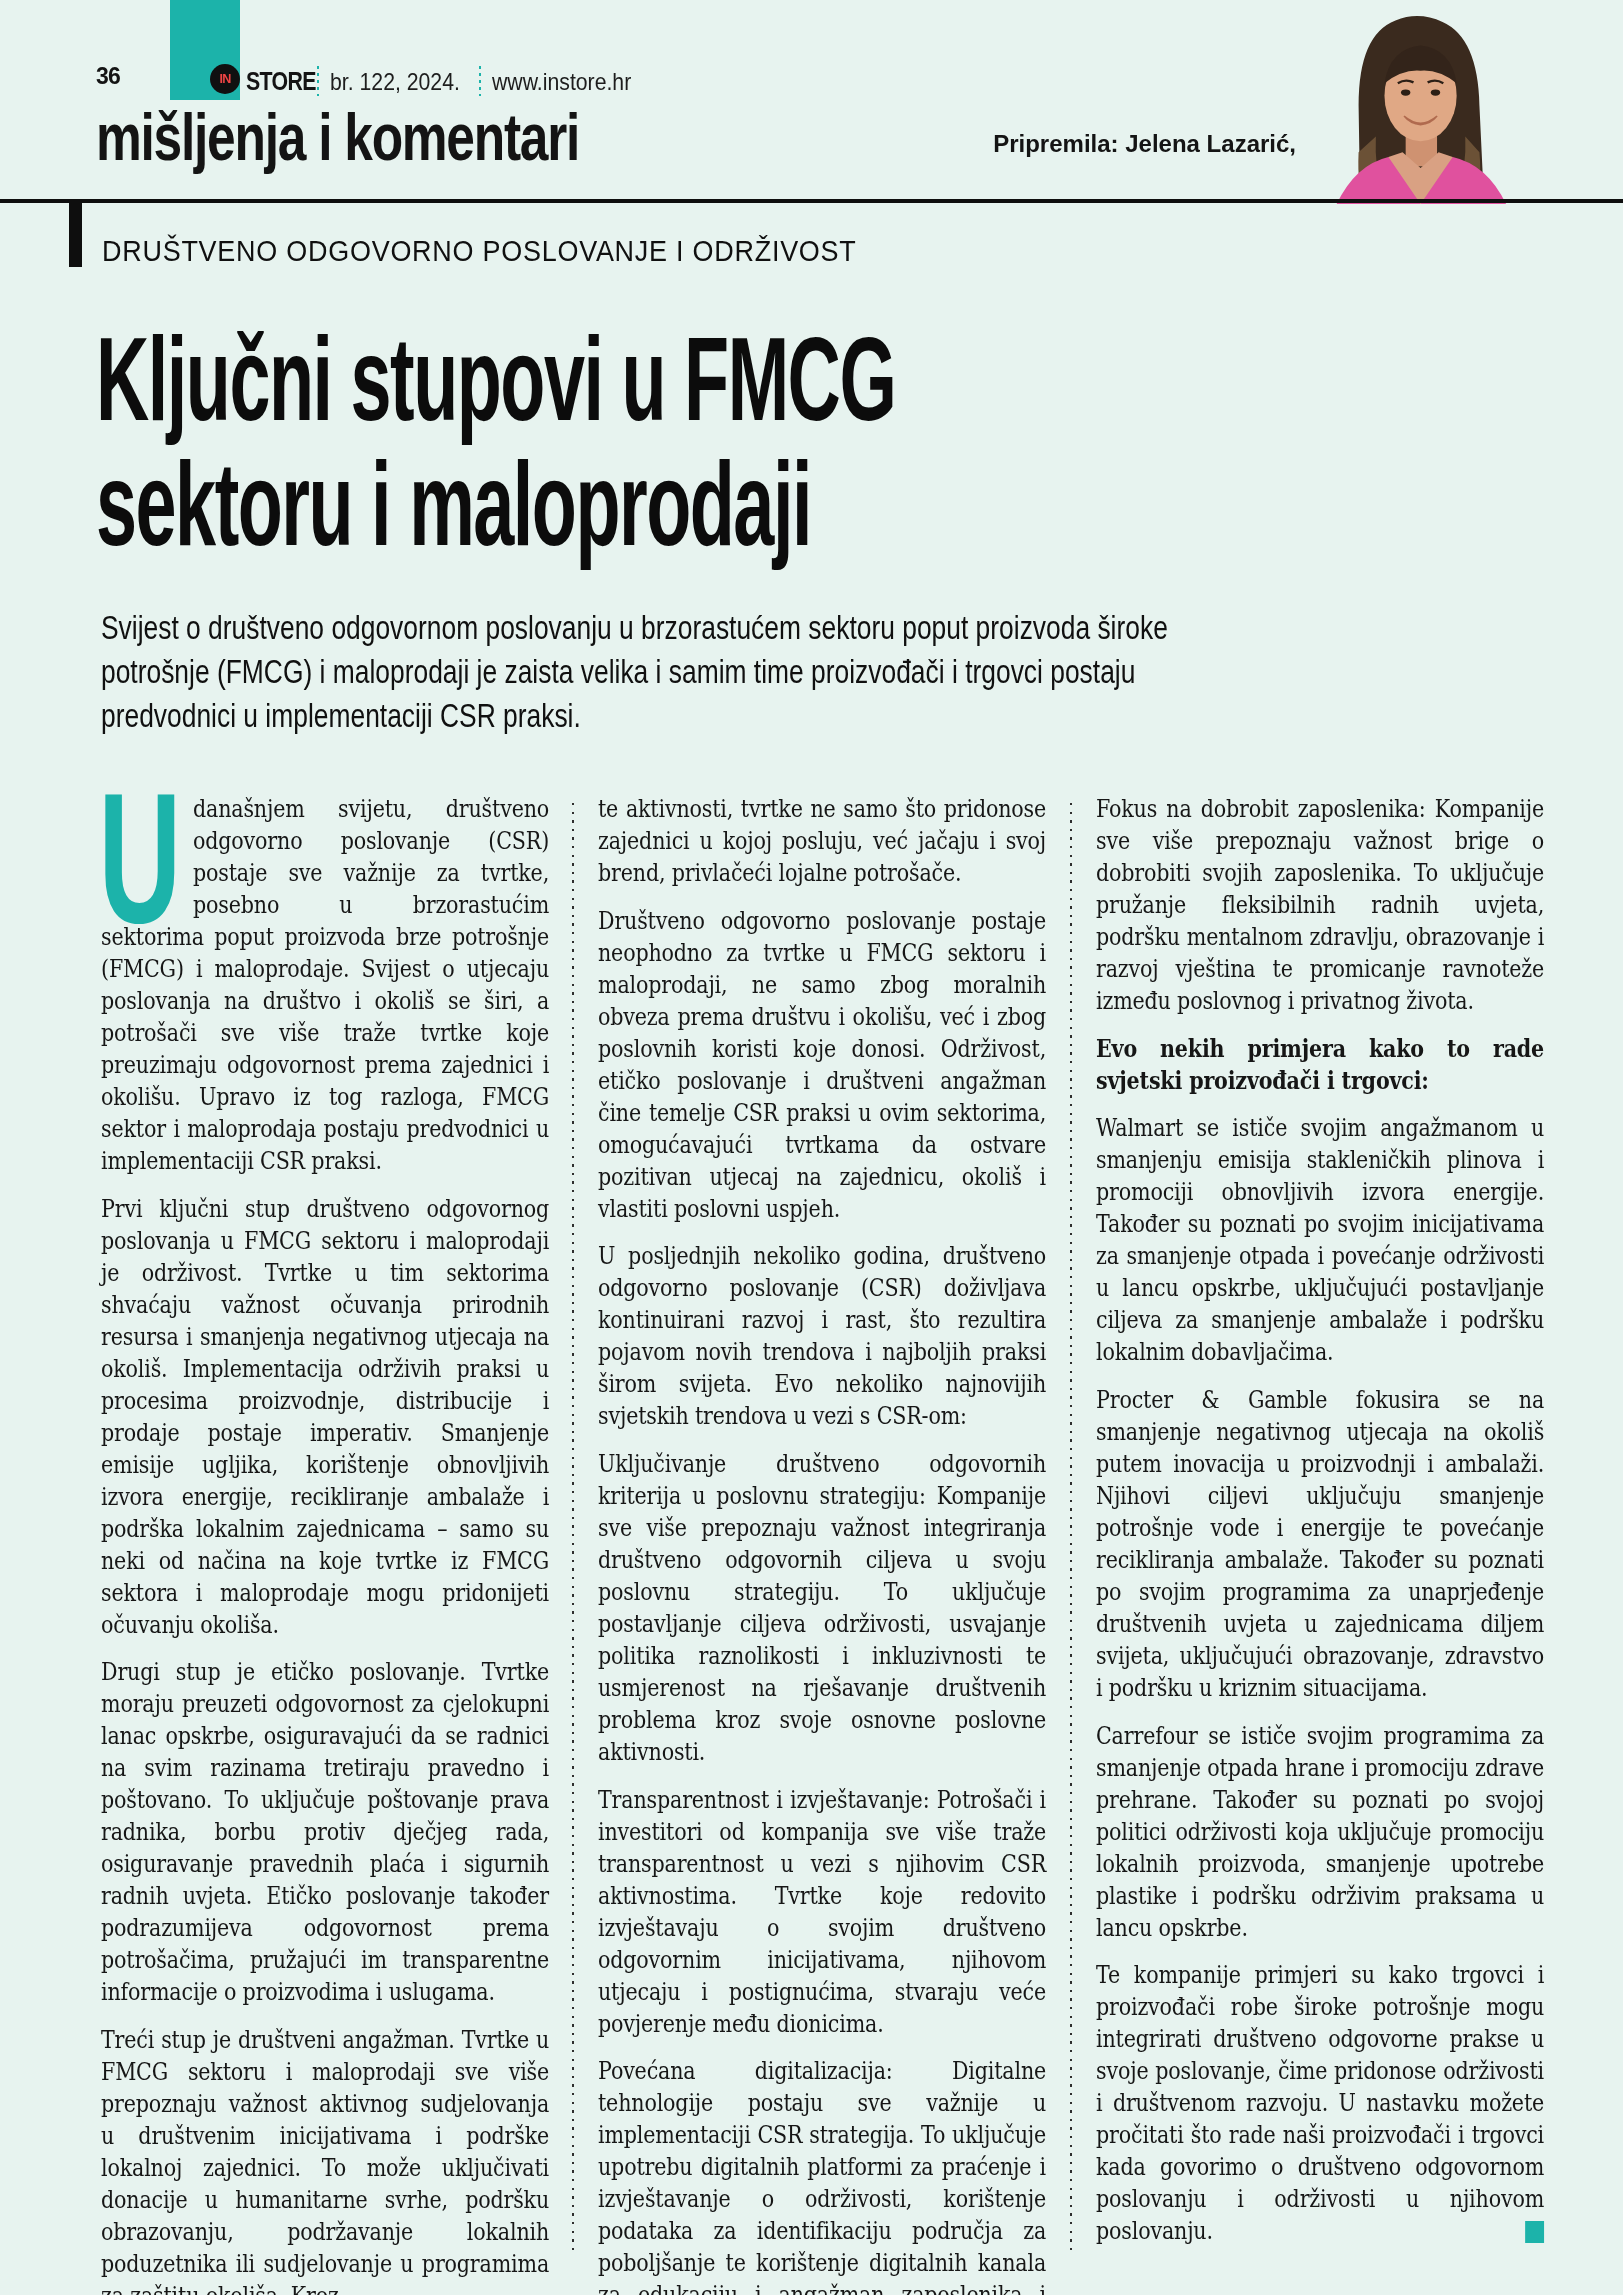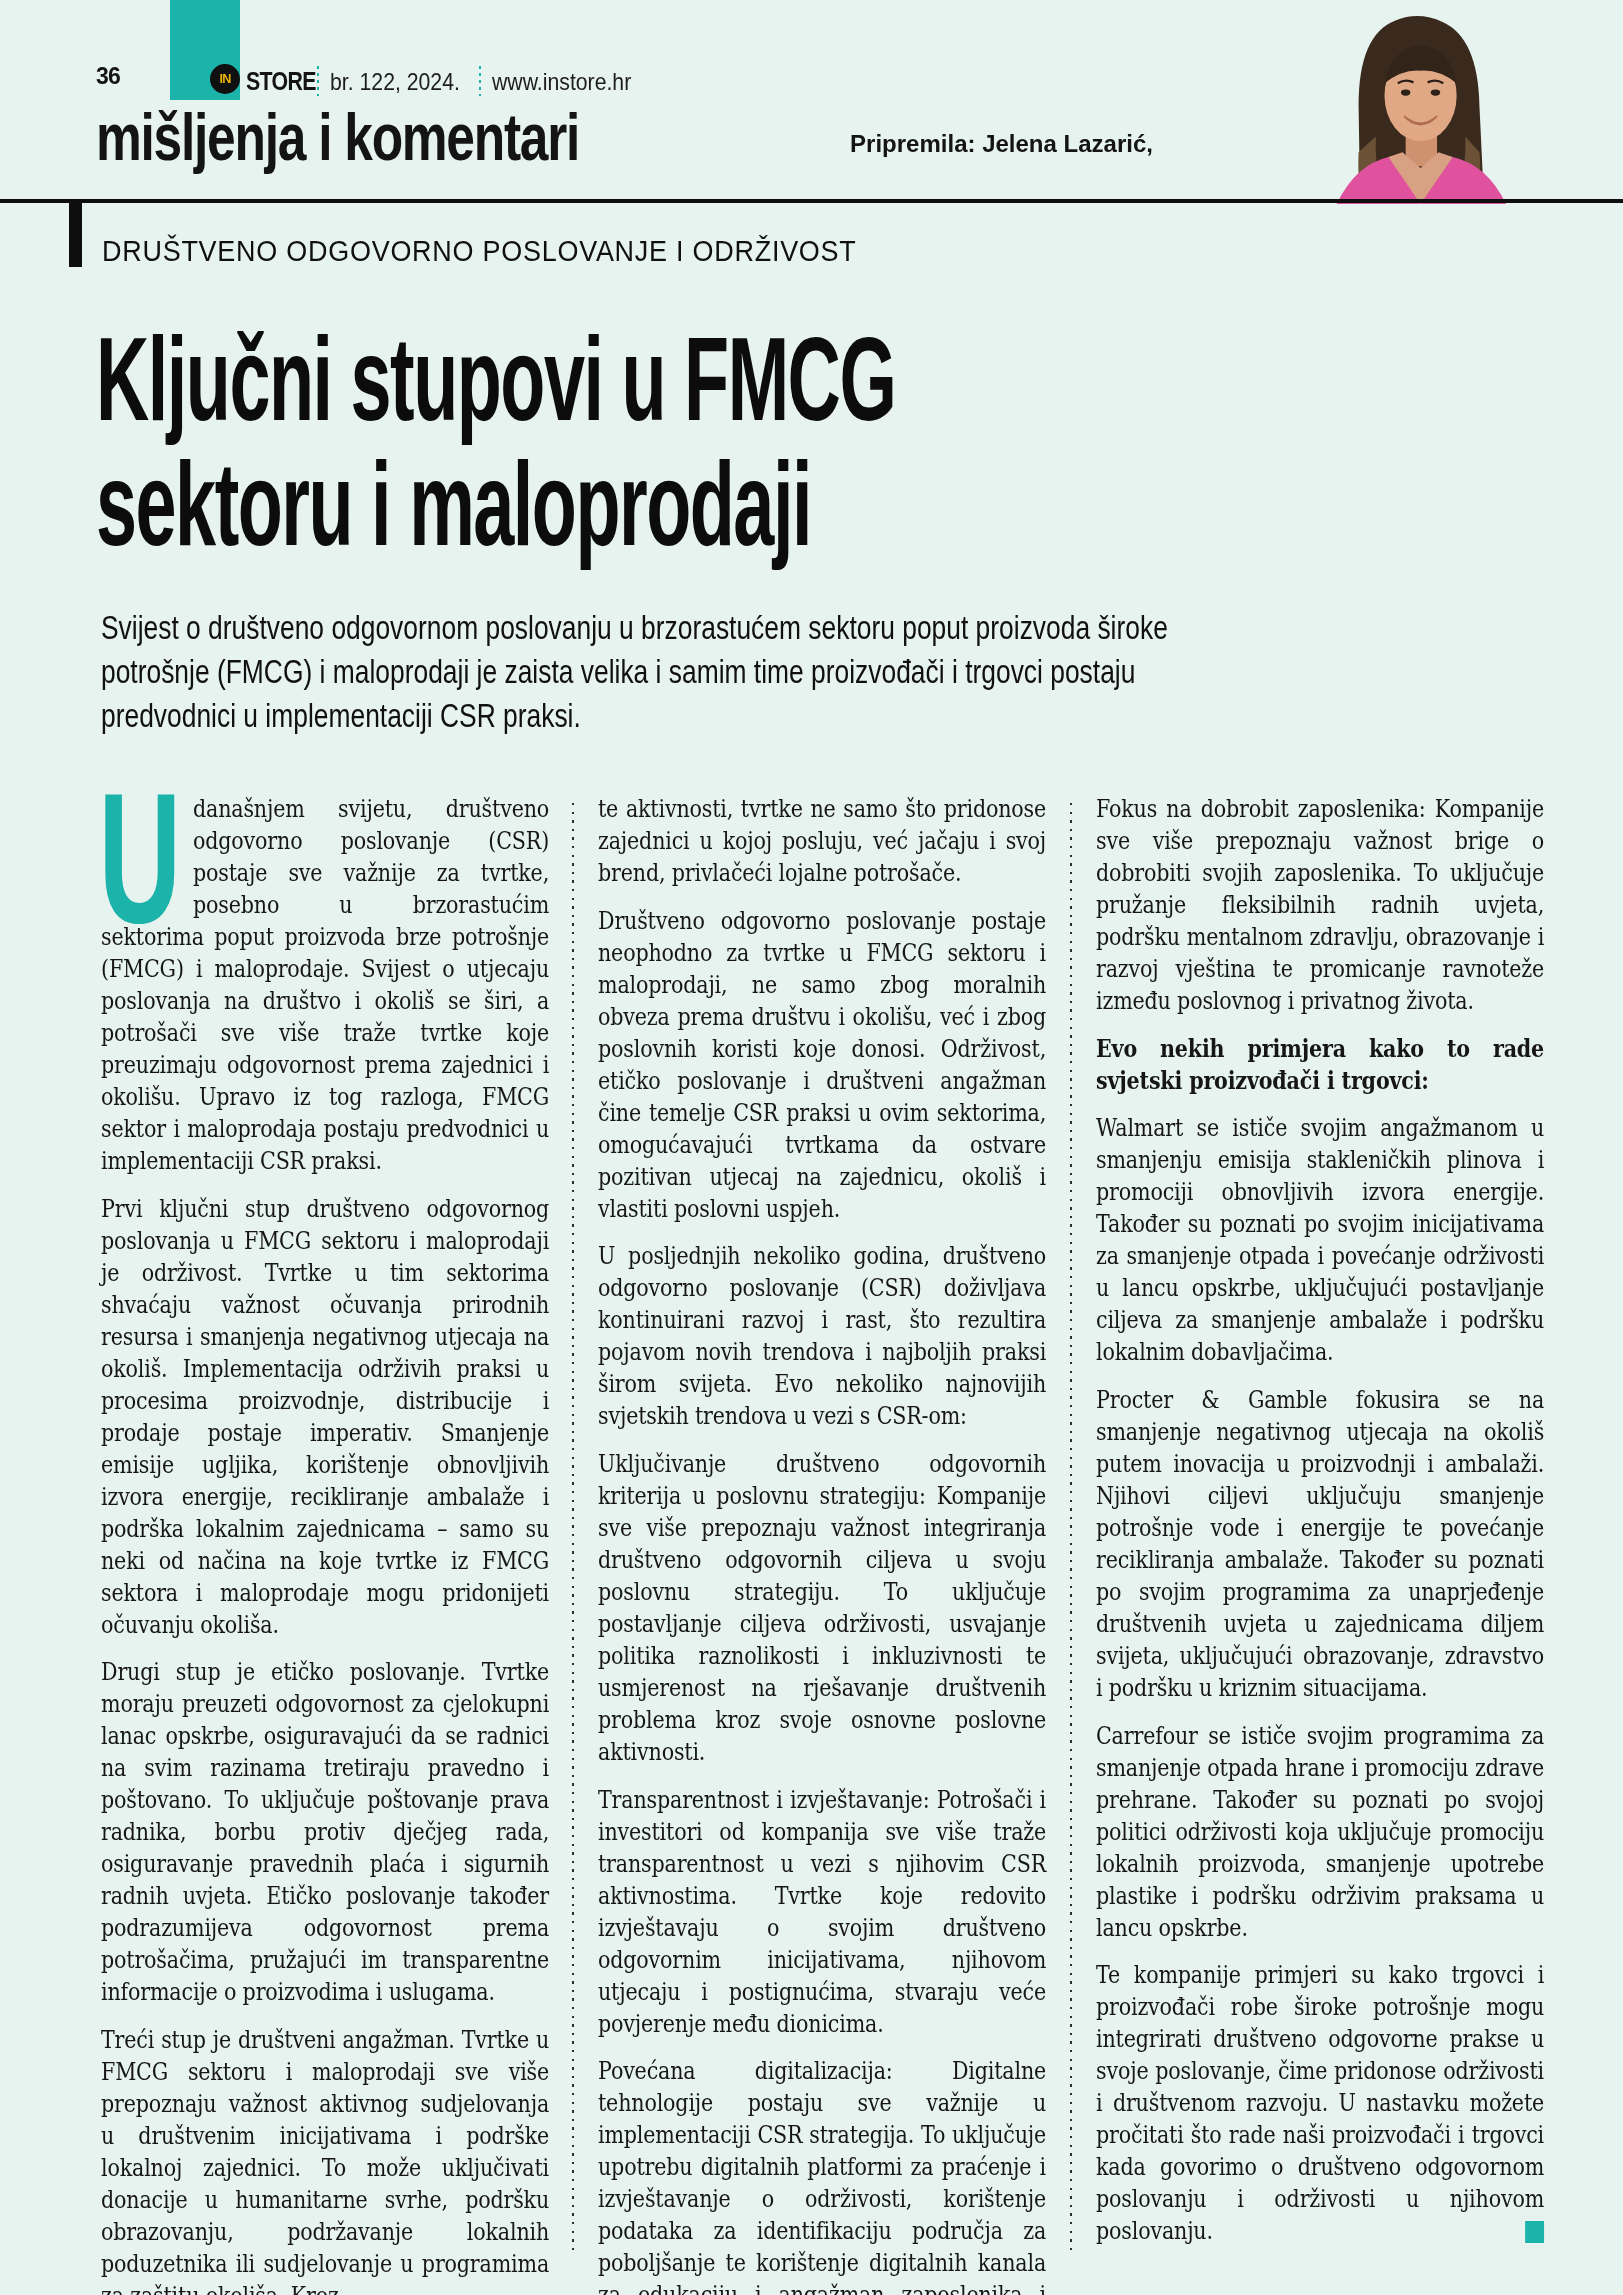--- a/index.html
+++ b/index.html
@@ -8,38 +8,38 @@
     background:#e7f3ef;color:#141414;
     font-family:"Liberation Sans", sans-serif;
   }
   .abs{position:absolute;}
 
   
   .page-num{left:96px;top:63px;font-size:23px;font-weight:700;letter-spacing:-0.8px;}
   .teal-block{left:170px;top:0;width:70px;height:100px;background:#1cb3aa;}
   .logo-circle{
     left:210px;top:64px;width:30px;height:30px;border-radius:50%;
-    background:#101010;color:#eab308;display:flex;align-items:center;justify-content:center;
+    background:#101010;color:#ef4444;display:flex;align-items:center;justify-content:center;
     font-size:12.6px;font-weight:700;letter-spacing:-0.8px;
   }
   .logo-store{left:246px;top:66px;font-size:26px;font-weight:700;letter-spacing:-0.8px;
     transform:scaleX(0.82);transform-origin:0 0;}
   .hdr-sep{top:66px;width:2.4px;height:30px;
     background-image:repeating-linear-gradient(to bottom,#1cb3aa 0 3.1px,transparent 3.1px 7px);}
   .sep1{left:317px;} .sep2{left:479px;}
   .issue{left:330px;top:69px;font-size:23.6px;color:#1d1d1d;transform:scaleX(0.9);transform-origin:0 0;}
   .site{left:492px;top:69px;font-size:23.6px;color:#1d1d1d;transform:scaleX(0.9);transform-origin:0 0;}
 
   .section-title{
     left:96px;top:99px;font-size:66px;font-weight:800;letter-spacing:-1.6px;
     transform:scaleX(0.78);transform-origin:0 0;white-space:nowrap;
   }
 
   .byline{left:707px;top:130px;width:589px;text-align:right;}
-  .byline-name{font-size:24px;font-weight:700;text-align:center;}
+  .byline-name{font-size:24px;font-weight:700;}
   .byline-email{font-size:23px;margin-top:6.3px;}
 
   .author-photo{left:1313px;top:11px;width:212px;height:193px;z-index:1;}
 
   .rule{left:0;top:199px;width:1623px;height:3.9px;background:#0e0e0e;z-index:3;}
 
   
   .kicker-bar{left:69px;top:199px;width:13.4px;height:68px;background:#0e0e0e;z-index:4;}
   .kicker{
     left:102px;top:235px;font-size:29px;font-weight:400;letter-spacing:0.8px;color:#101010;

